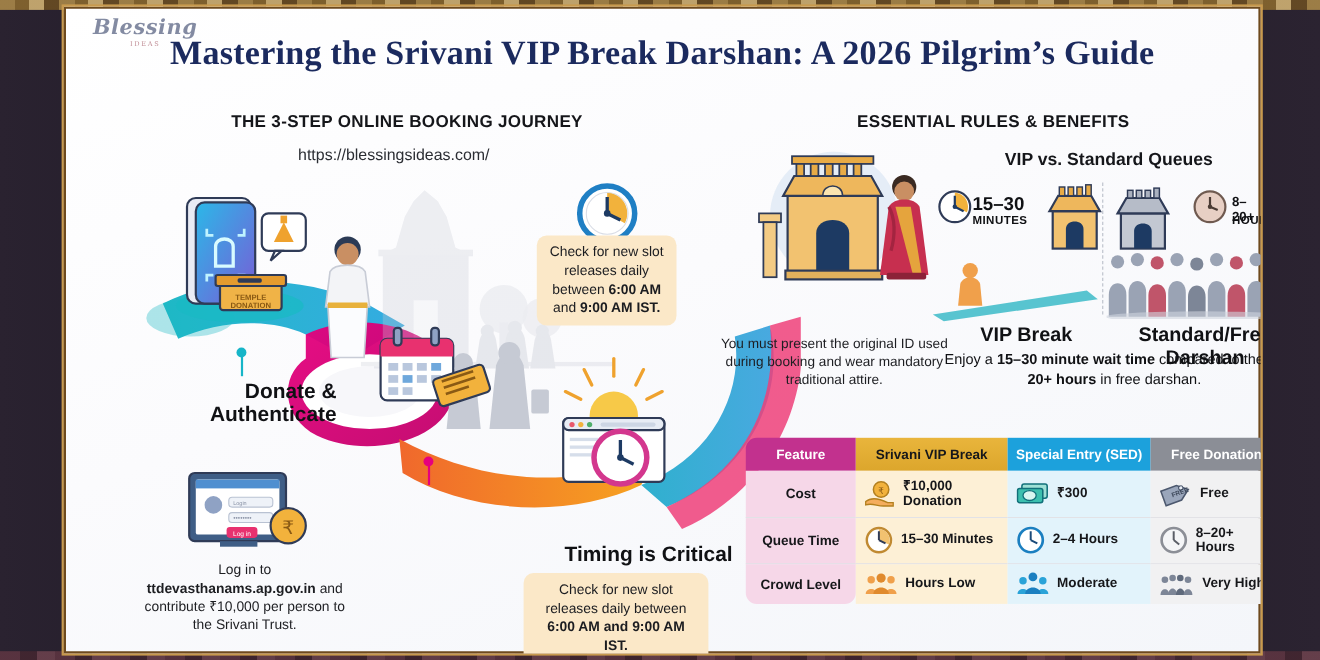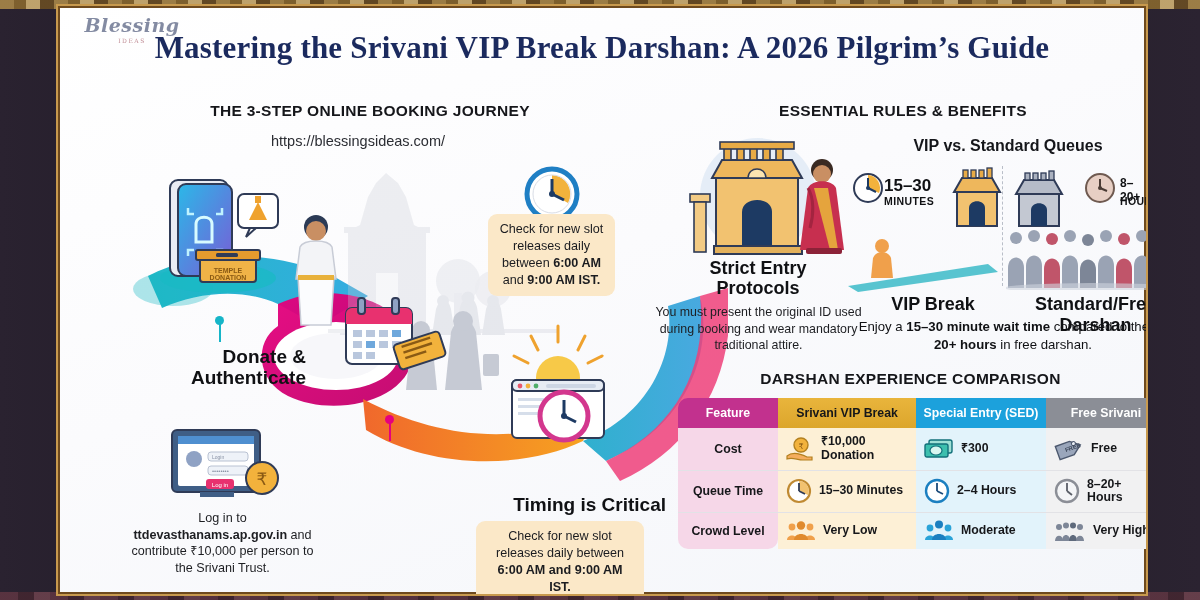--- a/index.html
+++ b/index.html
@@ -539,35 +539,30 @@
     </g>
   </svg>
 
   <div class="qlabel" id="q-vip">VIP Break</div>
   <div class="qlabel" id="q-std">Standard/Free Darshan</div>
 
   <div id="queue-summary">
     <span>Enjoy a </span><b>15–30 minute wait time</b><span> compared to the </span><b>8–20+ hours</b><span> in free darshan.</span>
   </div>
 
-  <div id="strict-title">
-    <span style="white-space:pre-line">Strict Entry
-Protocols</span>
-  </div>
   <div id="strict-body">You must present the original ID used during booking and wear mandatory traditional attire.</div>
 
-  <div id="sec-table">DARSHAN EXPERIENCE COMPARISON</div>
 
   <table class="tbl">
     <thead>
       <tr>
         <th class="c0">Feature</th>
         <th class="c1">Srivani VIP Break</th>
         <th class="c2">Special Entry (SED)</th>
-        <th class="c3">Free Srivani</th>
+        <th class="c3">Free Donation</th>
       </tr>
     </thead>
     <tbody>
 
       <tr>
         <td class="f">Cost</td>
         <td class="a">
           <div class="cell">
             <svg class="ic" width="28" height="24" viewBox="0 0 28 24">
               <circle cx="15" cy="8" r="7" fill="#f2b23c" stroke="#b3801f" stroke-width="1.4"></circle>
@@ -644,21 +639,21 @@
             <svg class="ic" width="30" height="22" viewBox="0 0 30 22">
               <g fill="#f0a04b">
                 <circle cx="6" cy="7" r="3.4"></circle>
                   <path d="M1,20 c0,-6 10,-6 10,0 Z"></path>
                 <circle cx="24" cy="7" r="3.4"></circle>
                   <path d="M19,20 c0,-6 10,-6 10,0 Z"></path>
                 <circle cx="15" cy="5.5" r="4.2" fill="#e08a2d"></circle>
                   <path d="M8,20 c0,-8 14,-8 14,0 Z" fill="#e08a2d"></path>
               </g>
             </svg>
-            <span class="ctext">Very Low</span>
+            <span class="ctext">Hours Low</span>
           </div>
         </td>
         <td class="b">
           <div class="cell">
             <svg class="ic" width="30" height="22" viewBox="0 0 30 22">
               <g fill="#2aa3d8">
                 <circle cx="6" cy="8" r="3.4"></circle>
                   <path d="M1,20 c0,-6 10,-6 10,0 Z"></path>
                 <circle cx="24" cy="8" r="3.4"></circle>
                   <path d="M19,20 c0,-6 10,-6 10,0 Z"></path>

